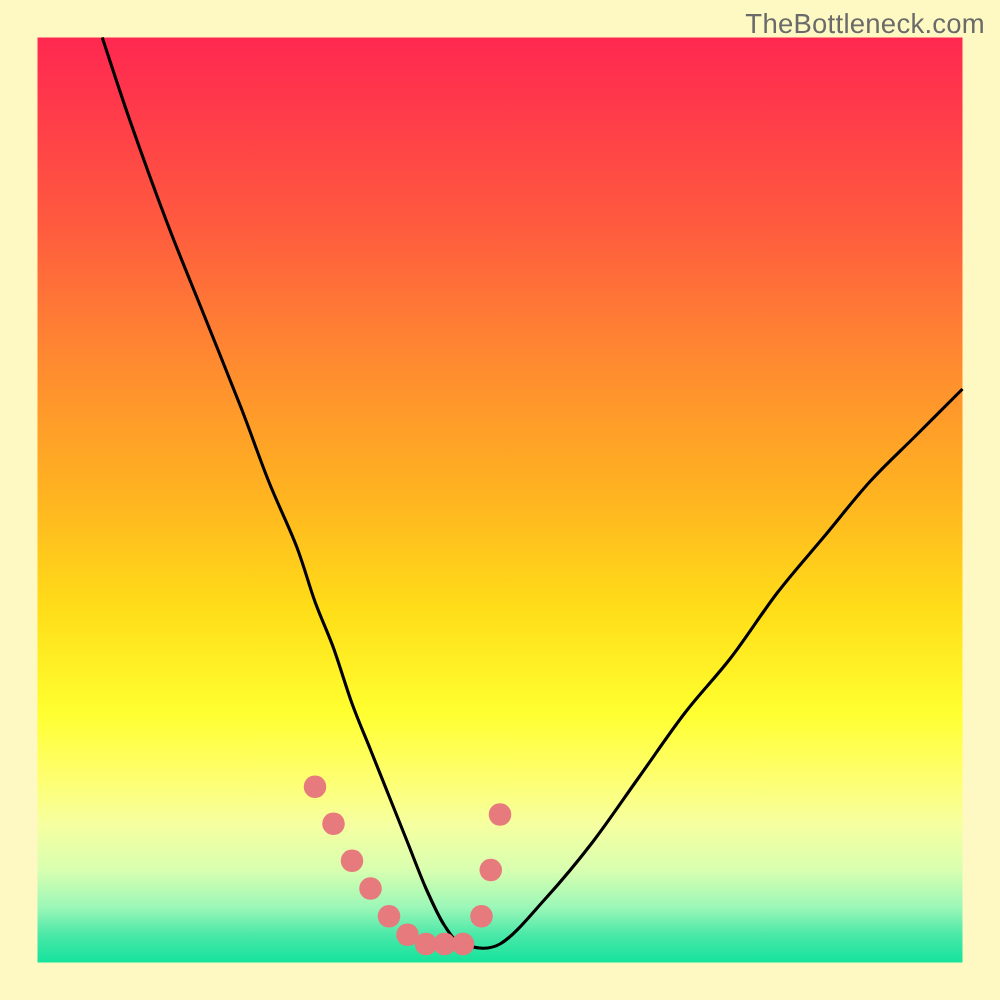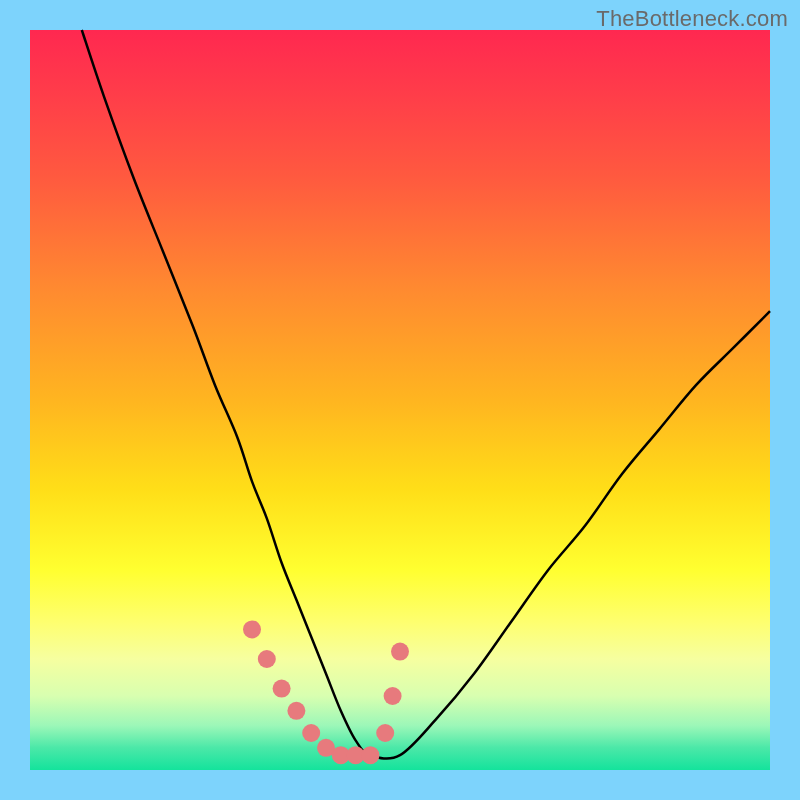--- a/index.html
+++ b/index.html
@@ -7,21 +7,21 @@
     padding: 0;
     width: 800px;
     height: 800px;
     background: #000;
     position: relative;
     font-family: Arial, Helvetica, sans-serif;
   }
   .outer {
     position: absolute;
     inset: 0;
-    background: #7dd3fc;
+    background: #fef9c3;
     padding-left: 28px;
   }
   .plot-area {
     position: absolute;
     left: 30px;
     top: 30px;
     width: 740px;
     height: 740px;
     background: linear-gradient(to bottom,
       #ff2850 0%,

